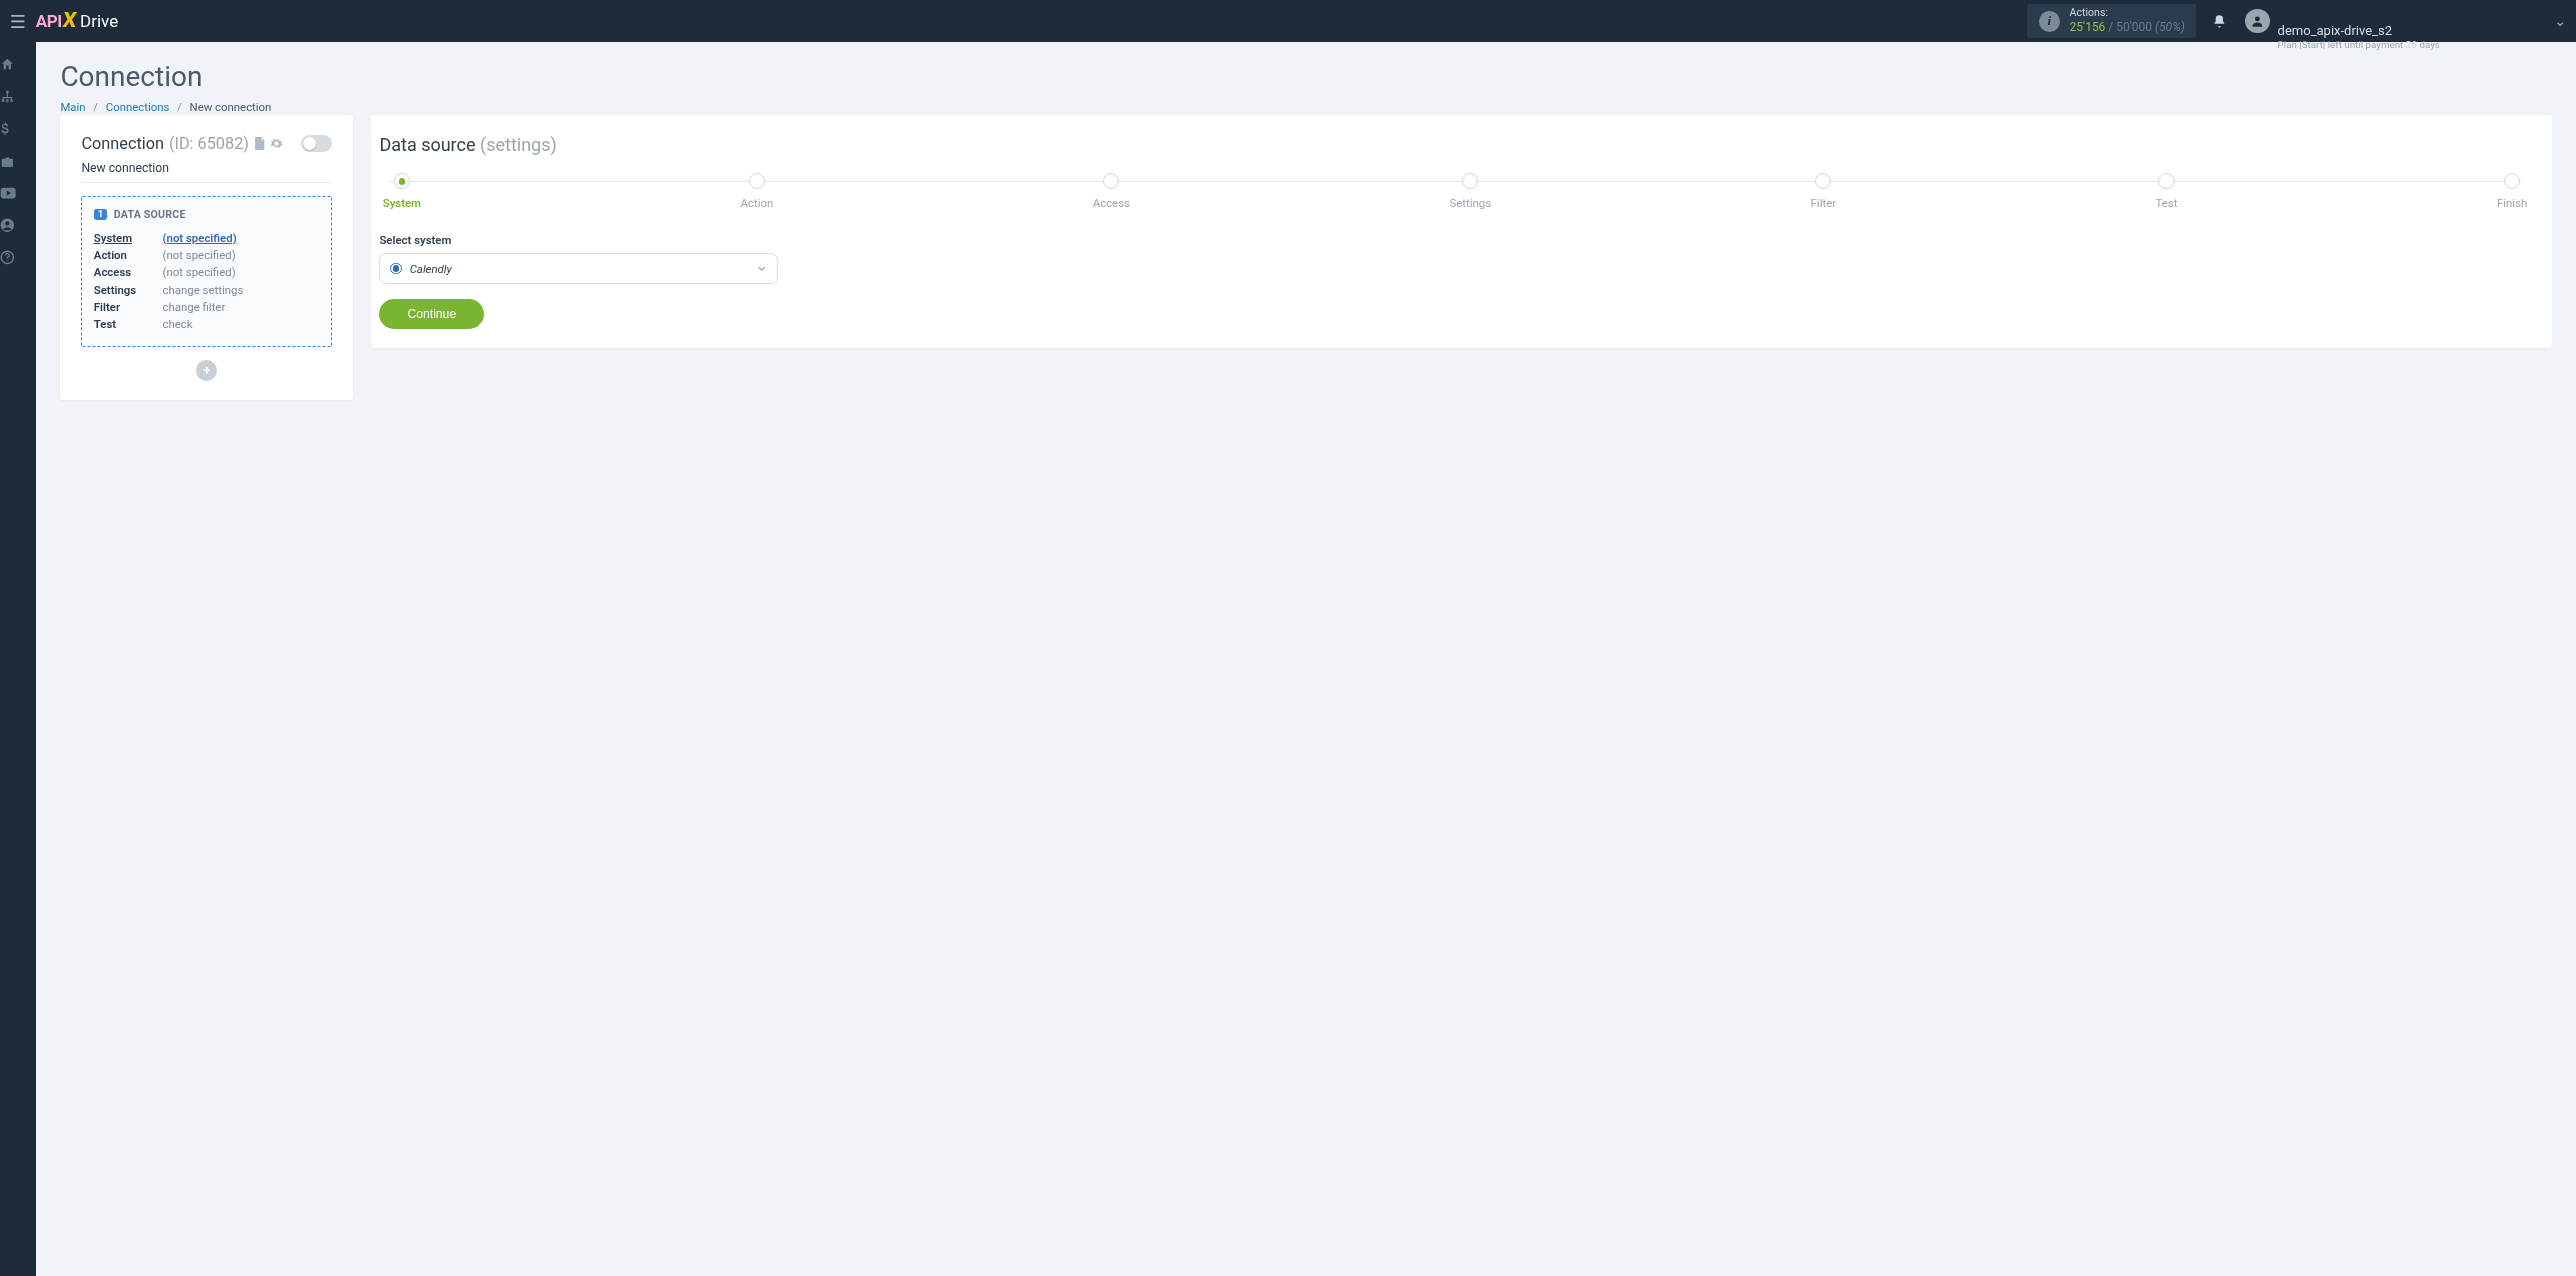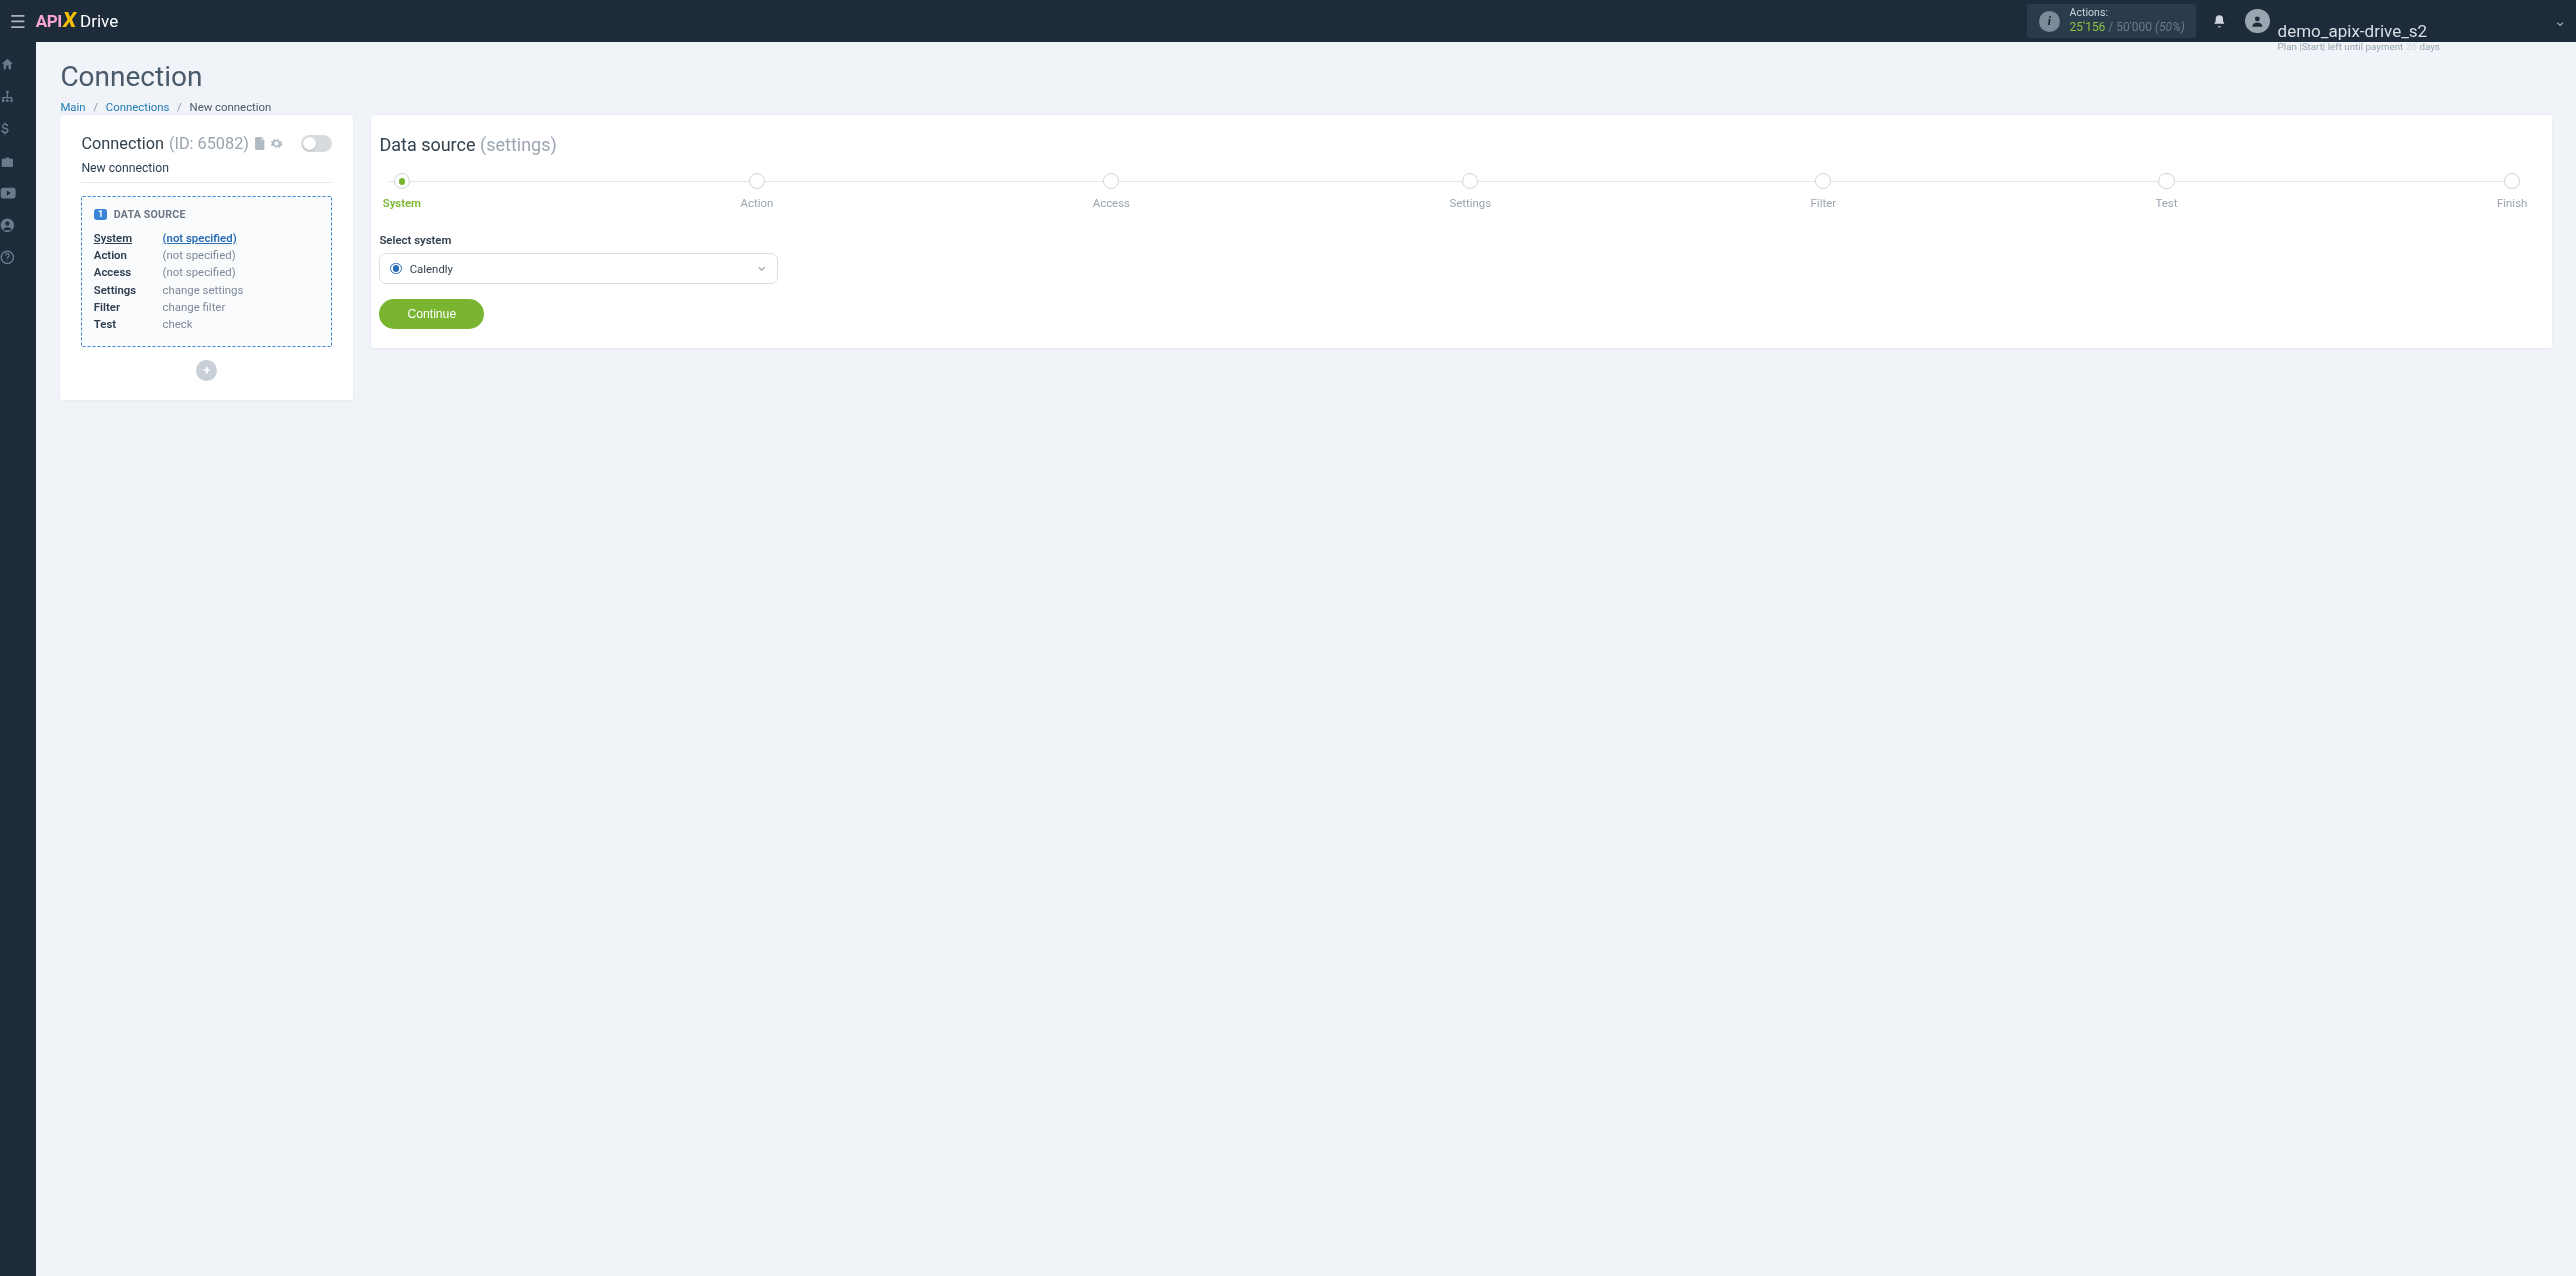--- a/index.html
+++ b/index.html
@@ -67,21 +67,21 @@
 }
 .user-block {
   display:flex; align-items:center; gap:8.1px; color:#d8dee4; cursor:pointer;
 }
 .user-avatar {
   width:24.4px;height:24.4px;border-radius:50%;background:#9aa5b0;
   display:flex;align-items:center;justify-content:center;
   color:#1e2b3a;
 }
 .user-text { display:flex;flex-direction:column;line-height:1.2;}
-.user-name { font-size:17px;margin-top:32px;}
+.user-name { font-size:13px;margin-top:32px;}
 .user-plan { font-size:9.8px;color:#9aa5b0;text-align:center;}
 .user-plan .days { font-weight:700; color:#d8dee4;}
 .caret-down { color:#9aa5b0; font-size:14.7px; margin-left:114px;}
 
 .sidebar {
   position: fixed;
   left:0; top:42px; bottom:0;
   width:36px;
   background:#1e2b3a;
   display:flex; flex-direction:column; align-items:center;
@@ -187,21 +187,21 @@
   background:#79b530; margin:4.1px auto;
 }
 .step .lbl { font-size:11.4px; color:#9aa5b0;}
 .step.active .lbl { color:#79b530; font-weight:600;}
 .field-label { font-size:11.4px; font-weight:600; color:#33404d; margin-bottom:6.5px;}
 .select {
   width:399px; max-width:100%;
   border:0.8px solid #d9dee3; border-radius:7px;
   padding:7.3px 9.8px;
   display:flex; align-items:center; gap:8.1px;
-  background:#fff; cursor:pointer; margin-bottom:14.7px;
+  background:#fff; cursor:pointer; margin-bottom:14.7px;font-style:italic;
 }
 .select .radio-dot {
   width:11.4px;height:11.4px;border-radius:50%;
   border:1.6px solid #2a6db5; position:relative;
 }
 .select .radio-dot::after{
   content:""; position:absolute; inset:1.6px; border-radius:50%;
   background:#2a6db5;
 }
 .select .val { flex:1; color:#33404d; font-size:11.4px;}

